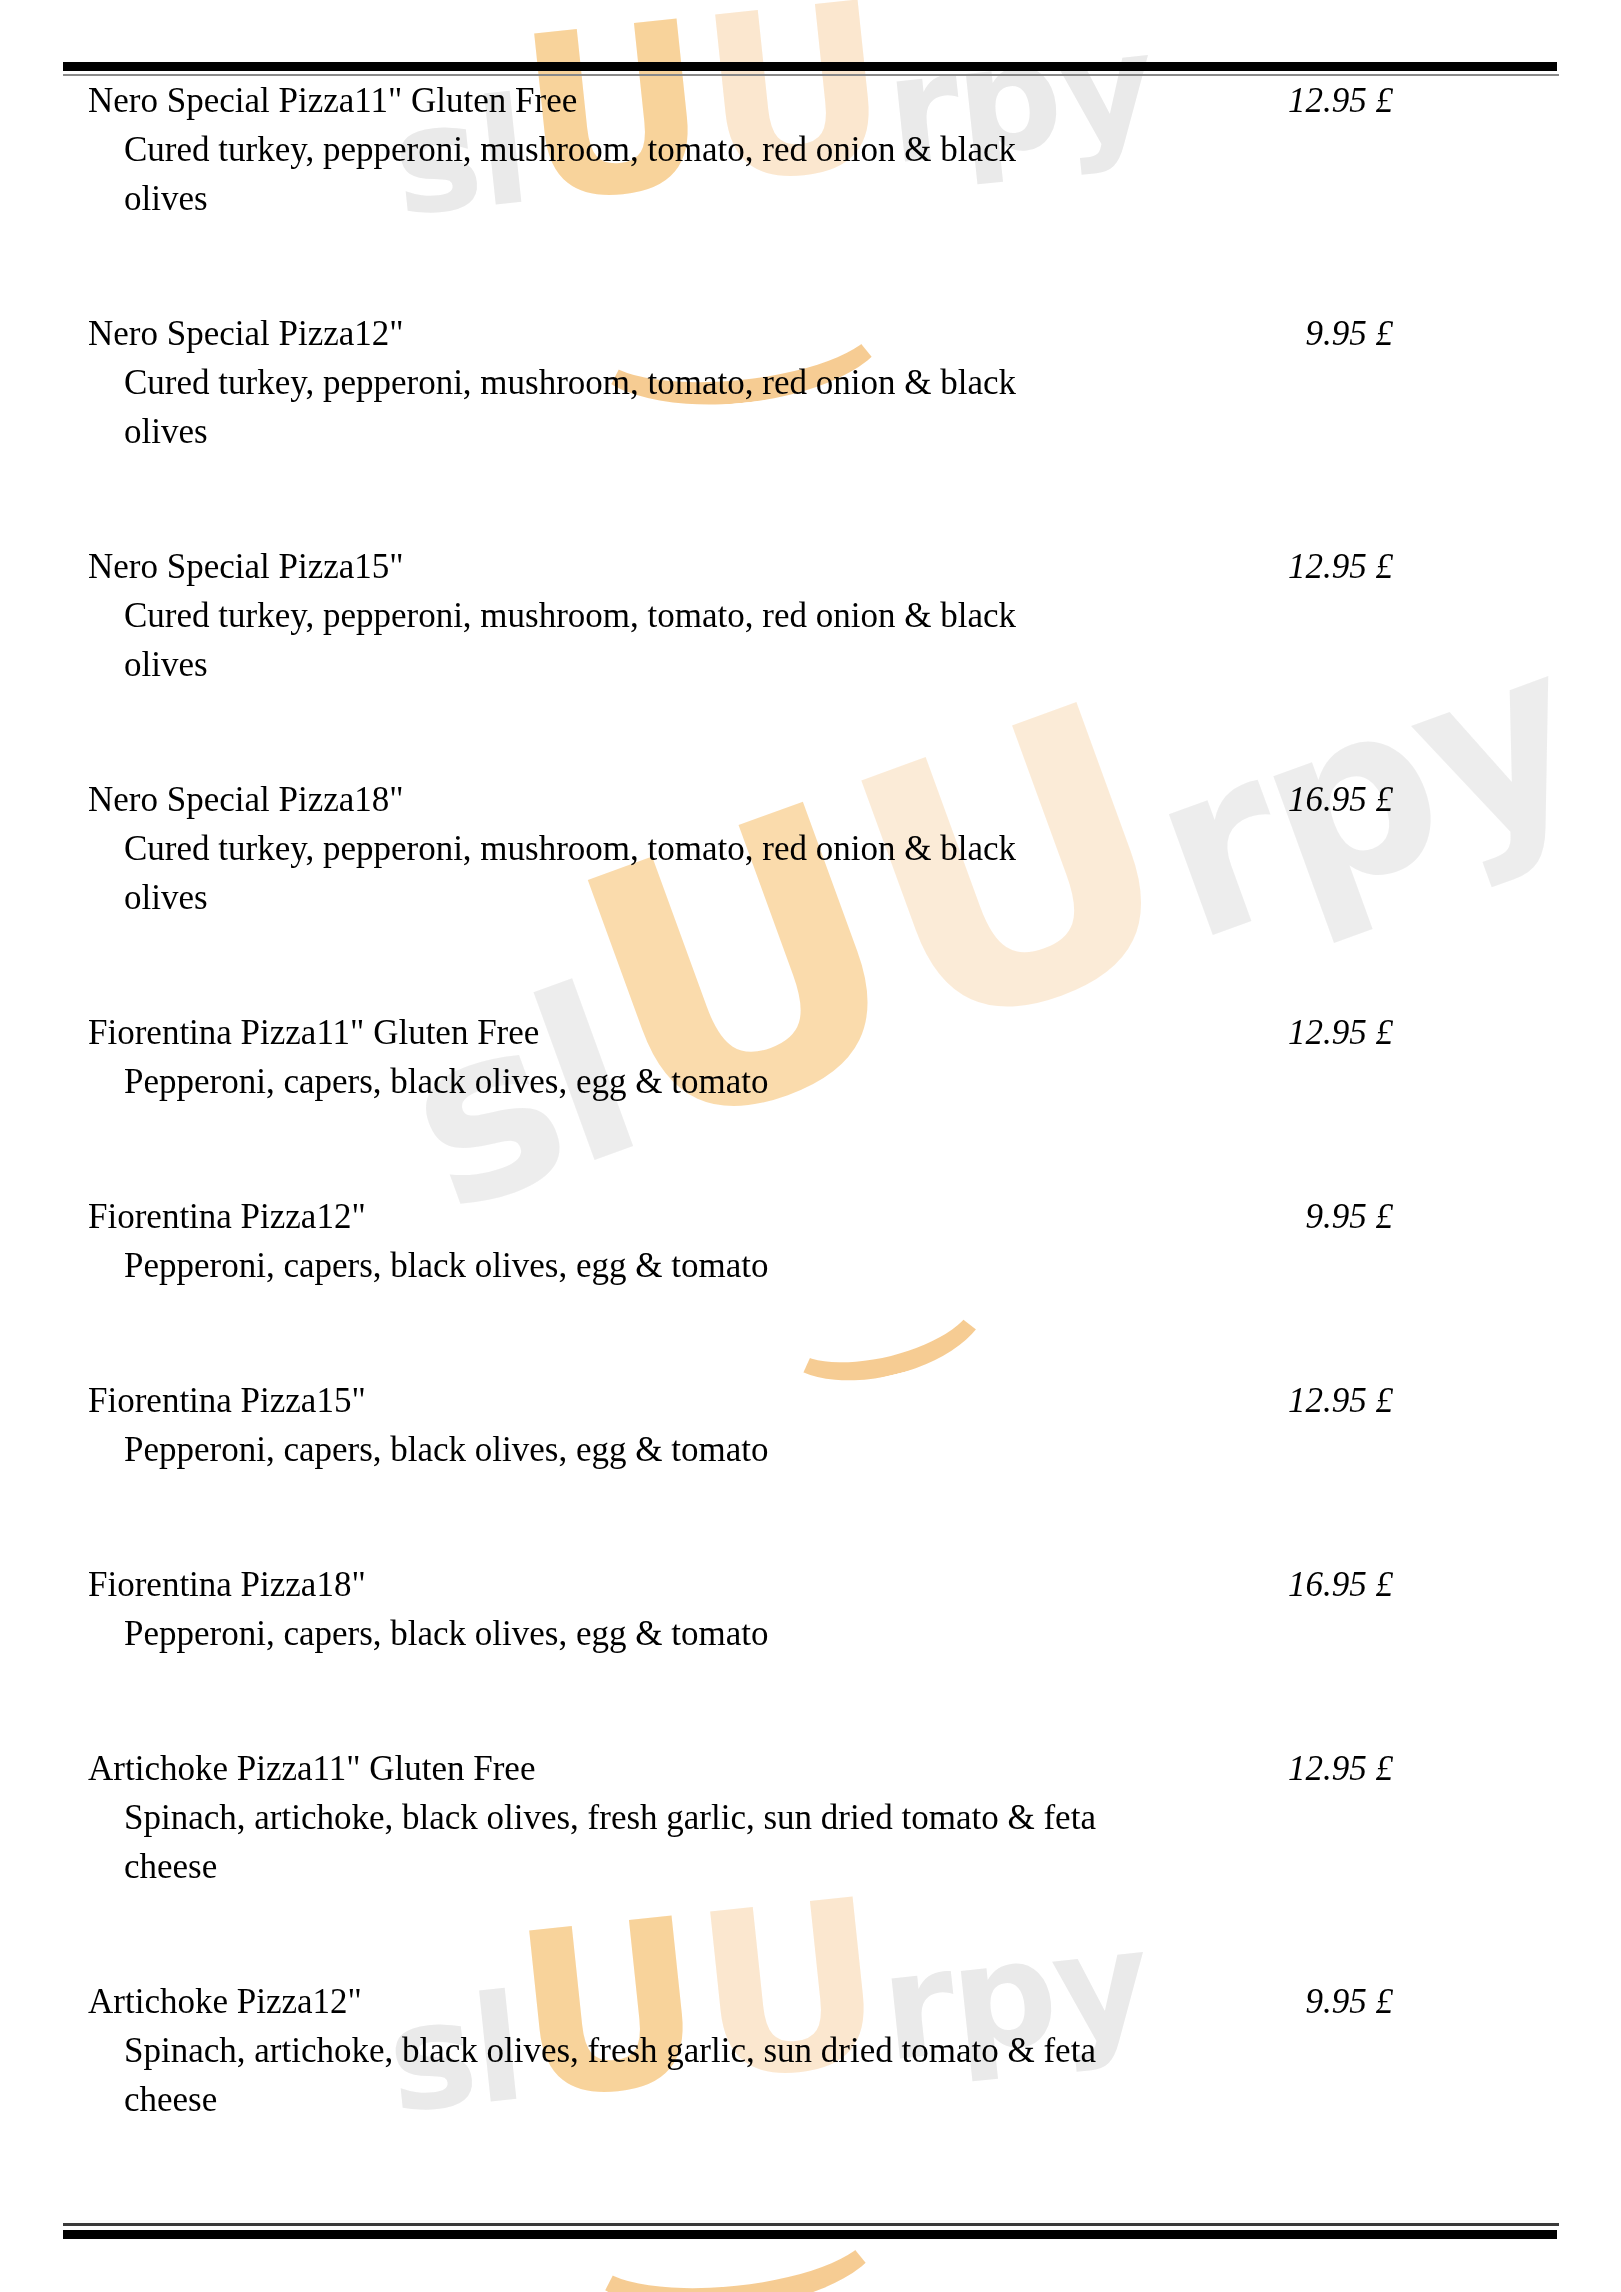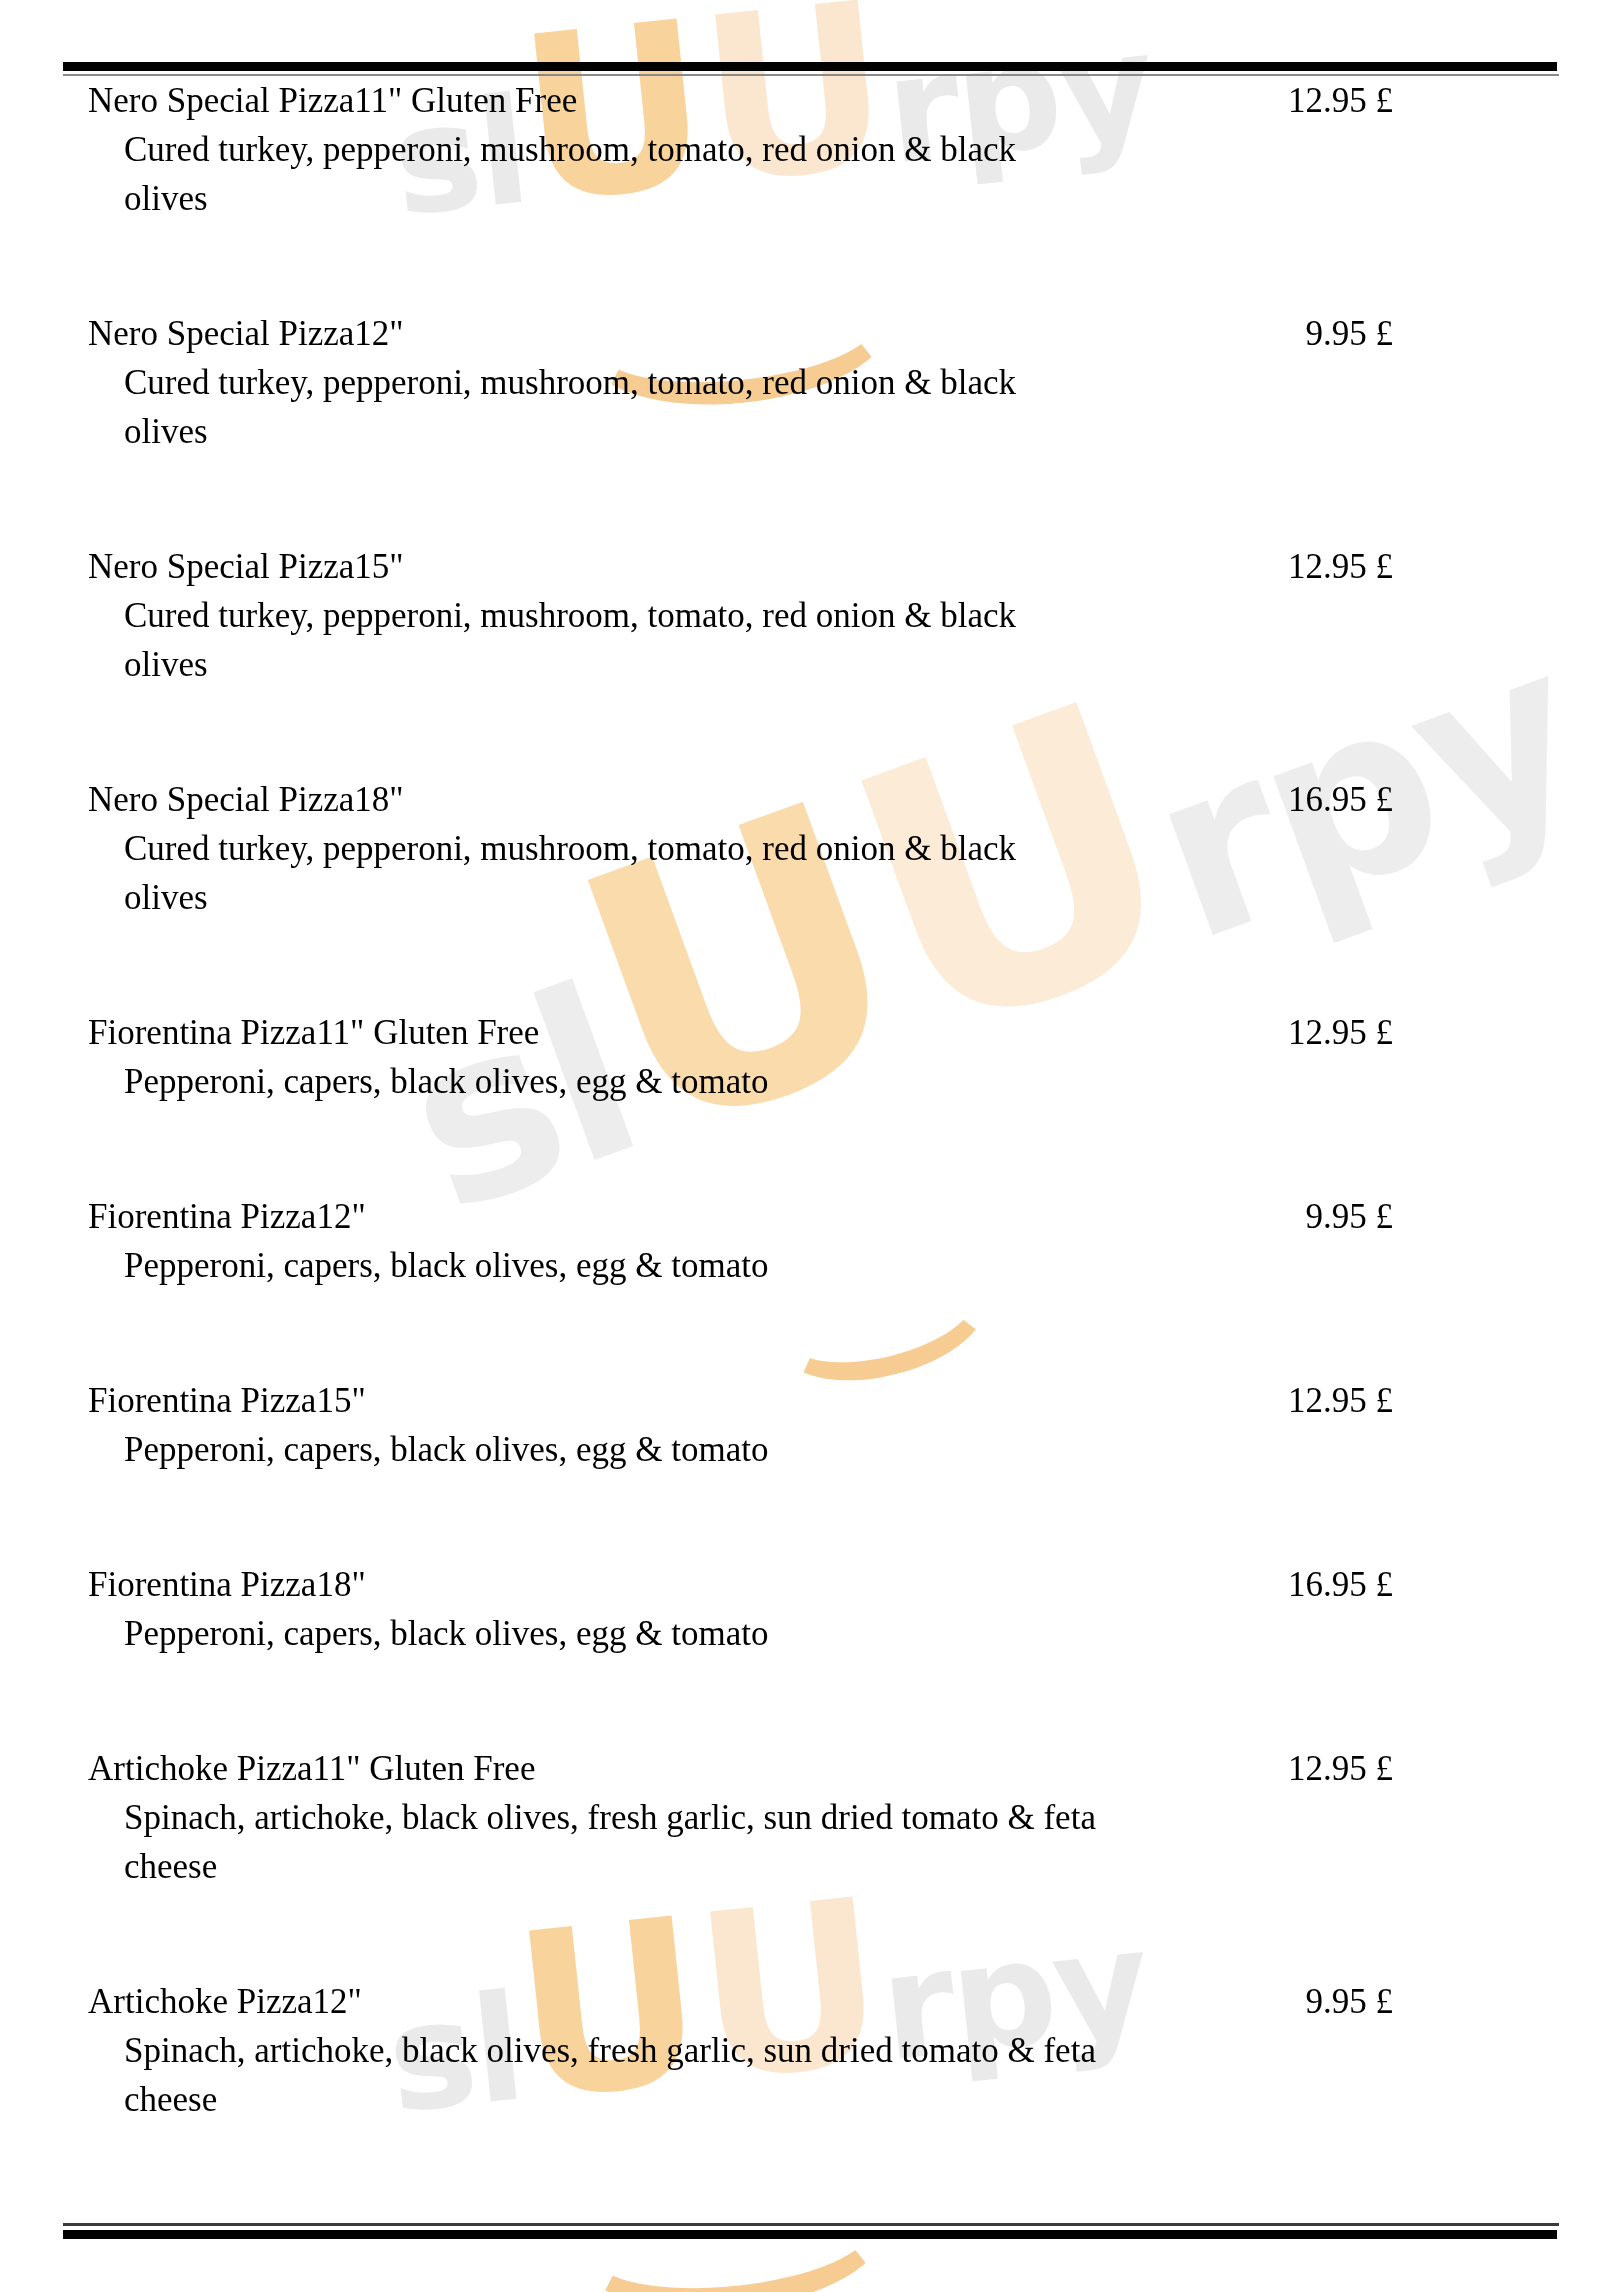--- a/index.html
+++ b/index.html
@@ -61,21 +61,21 @@
   .item-row {
     display: flex;
     justify-content: space-between;
     align-items: baseline;
   }
   .item-name, .item-desc, .item-price {
     font-size: 35px;
     line-height: 49px;
   }
   .item-name { padding-right: 29px; }
-  .item-price { white-space: nowrap; text-align: right; }
+  .item-price { white-space: nowrap; text-align: right; font-style: italic; }
   .item-desc { white-space: pre-line; max-width: 1235px; margin-left: 36px; }
 </style>
 </head>
 <body>
 
 <div class="page">
 
   <div class="wm wm-small wm-top">
     <span class="wm-part" style="color: rgb(217, 217, 217);">sl</span><span class="wm-part wm-u" style="color: rgb(244, 176, 74);">U</span><span class="wm-part wm-u" style="color: rgb(248, 212, 168);">U</span><span class="wm-part" style="color: rgb(217, 217, 217);">rpy</span>
   </div>

